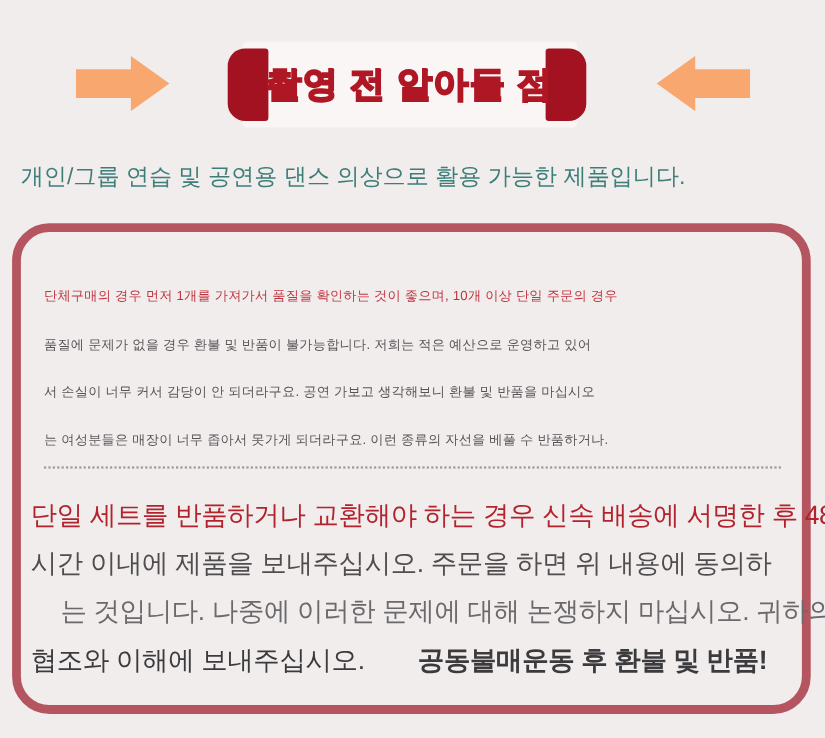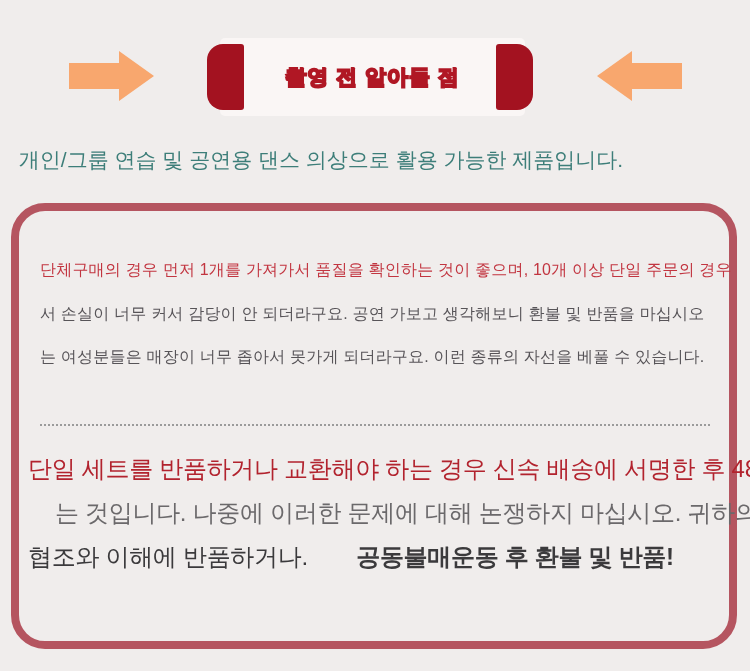--- a/index.html
+++ b/index.html
@@ -17,41 +17,41 @@
   .banner-band{
     position:absolute;left:220px;top:38px;width:305px;height:78px;
     background:#faf6f5;border-radius:5px;
   }
   .banner-cap{position:absolute;top:44px;width:37px;height:66px;background:#a31220;}
   .cap-left{left:207px;border-radius:16px 3px 3px 16px;}
   .cap-right{left:496px;border-radius:3px 16px 16px 3px;}
   .banner-title{
     position:absolute;left:220px;top:38px;width:305px;height:78px;
     display:flex;align-items:center;justify-content:center;
-    font-size:21px;font-weight:bold;letter-spacing:1px;
+    font-size:32px;font-weight:bold;letter-spacing:1px;
     color:#a21caf;
     -webkit-text-stroke:2px #b01724;
     white-space:nowrap;
   }
   
   .subtitle{
     position:absolute;left:0;top:146px;width:642px;
     text-align:center;font-size:21px;letter-spacing:0px;
     white-space:nowrap;
   }
   
   .notice-box{
     position:absolute;left:11px;top:203px;
     width:710px;height:430px;
     border:8px solid #b55560;border-radius:34px;
     background:transparent;
   }
   .small-text{
     position:absolute;left:21px;top:37px;width:680px;
-    font-size:16px;line-height:43.5px;letter-spacing:0.2px;
+    font-size:12px;line-height:43.5px;letter-spacing:0.2px;
   }
   .small-text .line{white-space:nowrap;}
   .divider{
     position:absolute;left:21px;top:213px;width:670px;height:0;
     border-top:2px dotted #9b9b9b;
   }
   .big-text{
     position:absolute;left:9px;top:236px;width:700px;
     font-size:24px;line-height:44px;letter-spacing:-0.3px;
   }
@@ -79,28 +79,30 @@
       <polygon points="85,12 35,12 35,0 0,25 35,50 35,38 85,38" fill="#f8a76e"></polygon>
     </svg>
   </div>
 
   <div class="subtitle" style="color: rgb(61, 126, 121);">개인/그룹 연습 및 공연용 댄스 의상으로 활용 가능한 제품입니다.</div>
 
   <div class="notice-box">
 
     <div class="small-text">
       <div class="line" style="color: rgb(194, 53, 64);">단체구매의 경우 먼저 1개를 가져가서 품질을 확인하는 것이 좋으며, 10개 이상 단일 주문의 경우</div>
+      <div class="line" style="color: rgb(87, 84, 88);">품질에 문제가 없을 경우 환불 및 반품이 불가능합니다. 저희는 적은 예산으로 운영하고 있어</div>
       <div class="line" style="color: rgb(87, 84, 88);">서 손실이 너무 커서 감당이 안 되더라구요. 공연 가보고 생각해보니 환불 및 반품을 마십시오</div>
-      <div class="line" style="color: rgb(87, 84, 88);">는 여성분들은 매장이 너무 좁아서 못가게 되더라구요. 이런 종류의 자선을 베풀 수 있습니다.</div>
+      <div class="line" style="color: rgb(87, 84, 88);">는 여성분들은 매장이 너무 좁아서 못가게 되더라구요. 이런 종류의 자선을 베풀 수 반품하거나.</div>
     </div>
 
     <div class="divider"></div>
 
     <div class="big-text">
       <div class="line" style="color: rgb(178, 35, 46);">단일 세트를 반품하거나 교환해야 하는 경우 신속 배송에 서명한 후 48</div>
+      <div class="line" style="color: rgb(79, 77, 79);">시간 이내에 제품을 보내주십시오. 주문을 하면 위 내용에 동의하</div>
       <div class="line" style="color: rgb(107, 105, 107); margin-left: 27px;">는 것입니다. 나중에 이러한 문제에 대해 논쟁하지 마십시오. 귀하의</div>
       <div class="line" style="color: rgb(59, 58, 60);">
-        <span>협조와 이해에 반품하거나. </span><span class="bold">공동불매운동 후 환불 및 반품!</span>
+        <span>협조와 이해에 보내주십시오. </span><span class="bold">공동불매운동 후 환불 및 반품!</span>
       </div>
     </div>
 
   </div>
 </div>
 
 </body></html>

